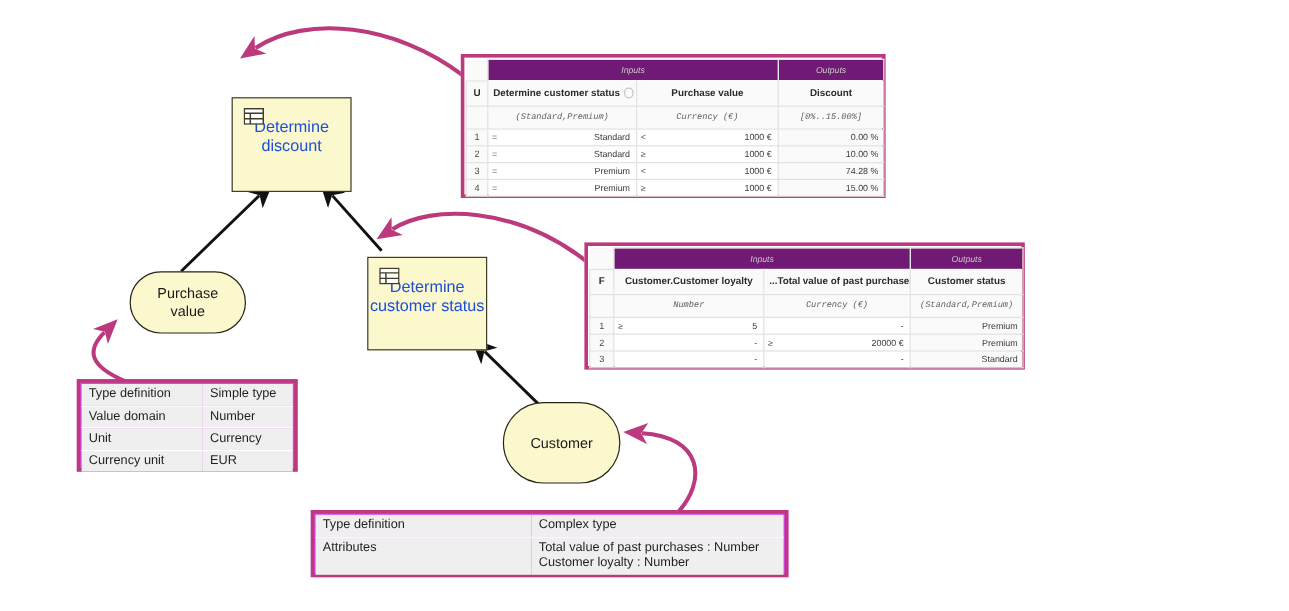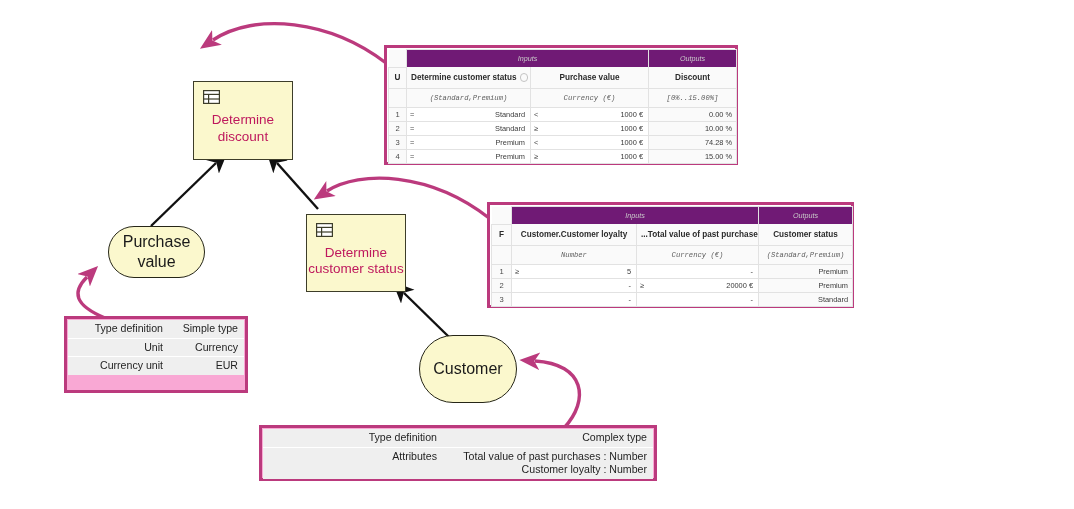--- a/index.html
+++ b/index.html
@@ -18,46 +18,45 @@
   
   #wires { position: absolute; left:0; top:0; width:1074px; height:509px; }
 
   
   .decision {
     position: absolute;
     background: #fbf8cd;
     border: 1.6px solid #3d3d29;
     box-sizing: border-box;
     display: flex;
-    align-items: center;
     justify-content: center;
     text-align: center;
     font-size: 13.5px;
     line-height: 1.22;
-    color: #be185d;
+    color: #1d4ed8;
     z-index: 4;
   }
   .decision .tbl-icon {
     position: absolute;
     left: 9px; top: 8px;
     width: 17px; height: 14px;
   }
 
   
   .inputdata {
     position: absolute;
     background: #fbf8cd;
     border: 1.8px solid #262618;
     border-radius: 999px;
     box-sizing: border-box;
     display: flex;
     align-items: center;
     justify-content: center;
     text-align: center;
-    font-size: 16px;
+    font-size: 12px;
     line-height: 1.22;
     z-index: 4;
   }
 
   
   .dtable {
     position: absolute;
     border: 3px solid #bb3a7d;
     box-sizing: border-box;
     background: #ffffff;
@@ -135,24 +134,23 @@
     margin-left: 3px;
     position: relative;
     top: -0.5px;
   }
 
   
   .proptable {
     position: absolute;
     border: 3px solid #bb3a7d;
     box-sizing: border-box;
-    background: #f9a8d4;
+    background: #d946ef;
     z-index: 5;
     padding: 1px;
-    text-align: right;
   }
   .proptable table {
     border-collapse: collapse;
     width: 100%;
     table-layout: fixed;
     font-size: 10.6px;
     color: #1f1f1f;
   }
   .proptable td {
     background: #efefef;
@@ -401,20 +399,24 @@
       <colgroup>
           <col style="width:101px">
           <col style="width:auto">
         </colgroup>
       <tbody>
         <tr>
           <td>Type definition</td>
           <td>Simple type</td>
         </tr>
         <tr>
+          <td>Value domain</td>
+          <td>Number</td>
+        </tr>
+        <tr>
           <td>Unit</td>
           <td>Currency</td>
         </tr>
         <tr>
           <td>Currency unit</td>
           <td>EUR</td>
         </tr>
       </tbody>
     </table>
   </div>

